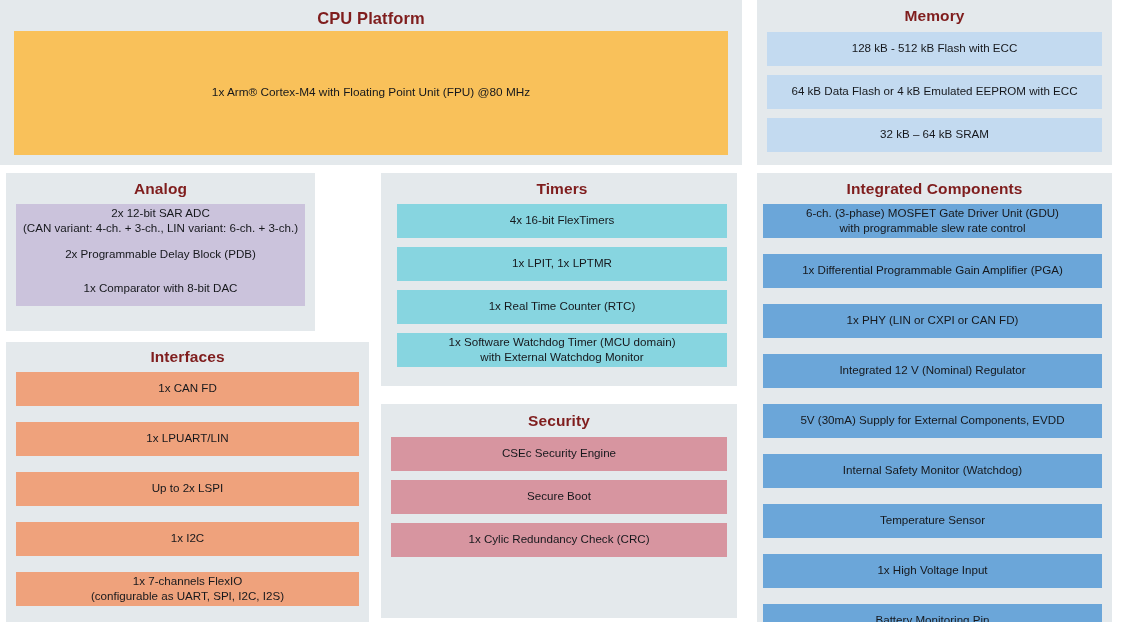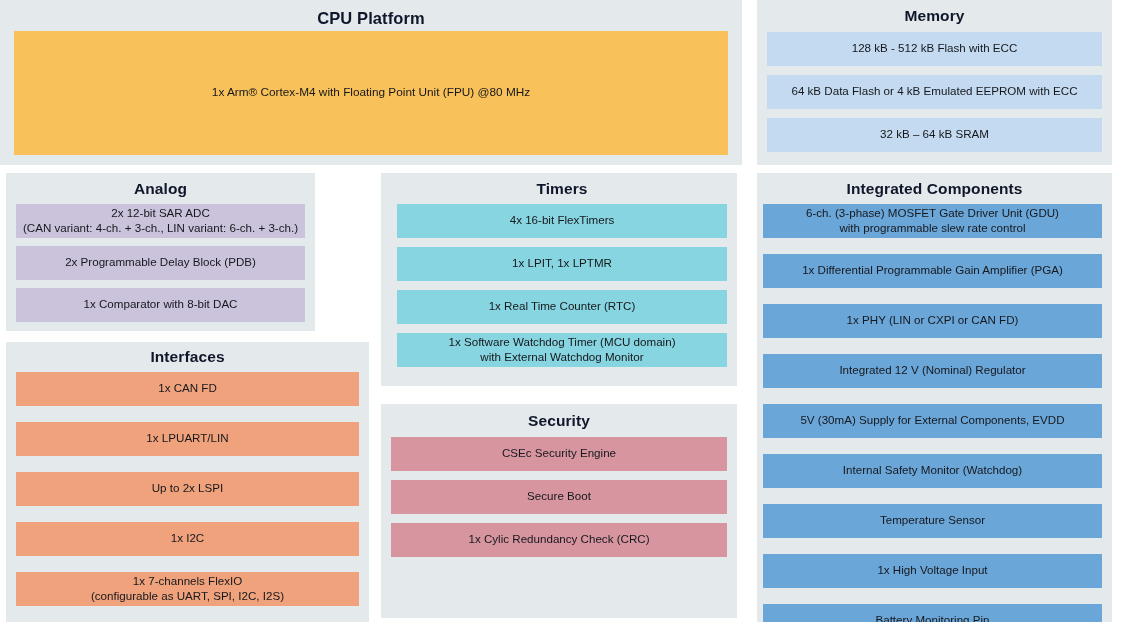--- a/index.html
+++ b/index.html
@@ -18,21 +18,21 @@
   }
   .panel {
     position: absolute;
     background: #e4e9ec;
     padding: 0;
   }
   .panel-title {
     text-align: center;
     font-size: 15.5px;
     font-weight: bold;
-    color: #0f172a;
+    color: #7f1d1d;
     letter-spacing: 0.1px;
     line-height: 1;
   }
   .blocks {
     display: flex;
     flex-direction: column;
   }
   .block {
     display: flex;
     align-items: center;
@@ -71,21 +71,21 @@
     display: flex; align-items: center; justify-content: center;
     text-align: center;
     font-size: 11.8px; color: #16181c; line-height: 1.3;
   }
 
   
   #panel-memory .blocks { margin: 8px 10px 0 10px; gap: 9px; }
   #panel-memory .block  { background: #c3daf0; height: 34px; }
 
   
-  #panel-analog .blocks { margin: 7px 10px 0 10px; gap: 8px; }
+  #panel-analog .blocks { margin: 7px 10px 0 10px; }
   #panel-analog .block  { background: #cbc3dc; height: 34px; }
 
   
   #panel-interfaces .blocks { margin: 7px 10px 0 10px; gap: 16px; }
   #panel-interfaces .block  { background: #efa27c; height: 34px; }
 
   
   #panel-timers .blocks { margin: 7px 10px 0 10px; gap: 9px; }
   #panel-timers .block  { background: #87d5e0; height: 34px; }
 

